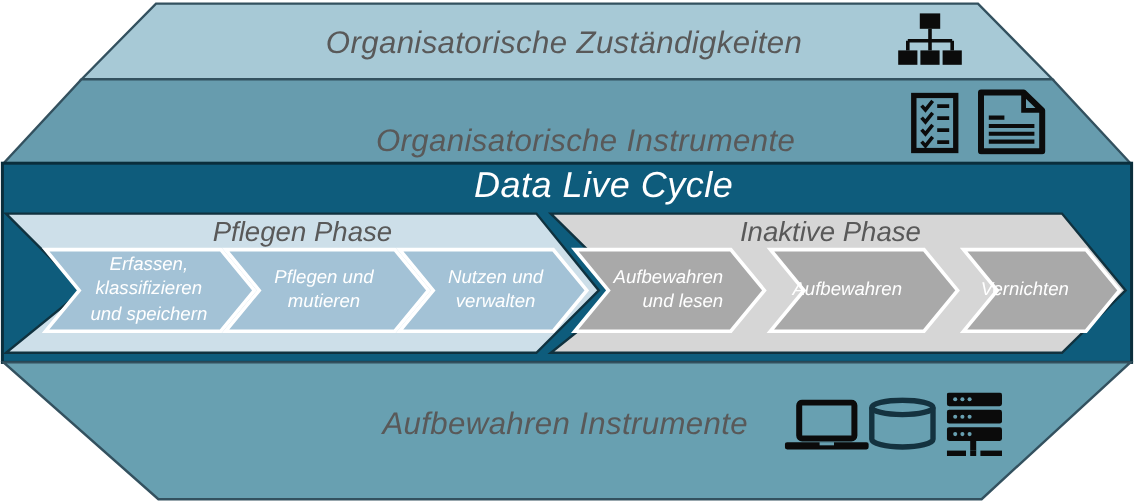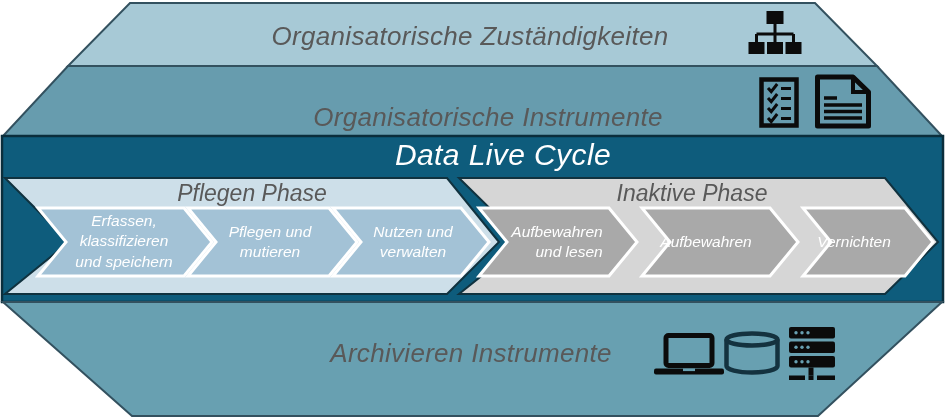--- a/index.html
+++ b/index.html
@@ -71,21 +71,21 @@
     <polygon points="333,208 461,208 489,242 461,276 333,276 361,242" fill="#a3c2d6" stroke="#ffffff" stroke-width="3"></polygon>
 
     <polygon points="479,208 609,208 637,242 609,276 479,276 507,242" fill="#a9a9a9" stroke="#ffffff" stroke-width="3"></polygon>
     <polygon points="642,208 770,208 798,242 770,276 642,276 670,242" fill="#a9a9a9" stroke="#ffffff" stroke-width="3"></polygon>
     <polygon points="803,208 905,208 933,242 905,276 803,276 831,242" fill="#a9a9a9" stroke="#ffffff" stroke-width="3"></polygon>
   </svg>
 
   <div class="abs-label band-label" style="left:470px; top:36px;">Organisatorische Zuständigkeiten</div>
   <div class="abs-label band-label" style="left:488px; top:101px;margin-top:16px;">Organisatorische Instrumente</div>
   <div class="abs-label dlc-title" style="left:503px; top:155px;">Data Live Cycle</div>
-  <div class="abs-label band-label" style="left:471px; top:353px;">Archivieren Instrumente</div>
+  <div class="abs-label band-label" style="left:471px; top:353px;">Aufbewahren Instrumente</div>
 
   <div class="abs-label phase-label" style="left:252px; top:193px;">Pflegen Phase</div>
   <div class="abs-label phase-label" style="left:692px; top:193px;">Inaktive Phase</div>
 
   <div class="abs-label step-label" style="left:124px; top:242px;">Erfassen,
 klassifizieren
 und speichern</div>
   <div class="abs-label step-label" style="left:270px; top:242px;">Pflegen und
 mutieren</div>
   <div class="abs-label step-label" style="left:413px; top:242px;">Nutzen und

